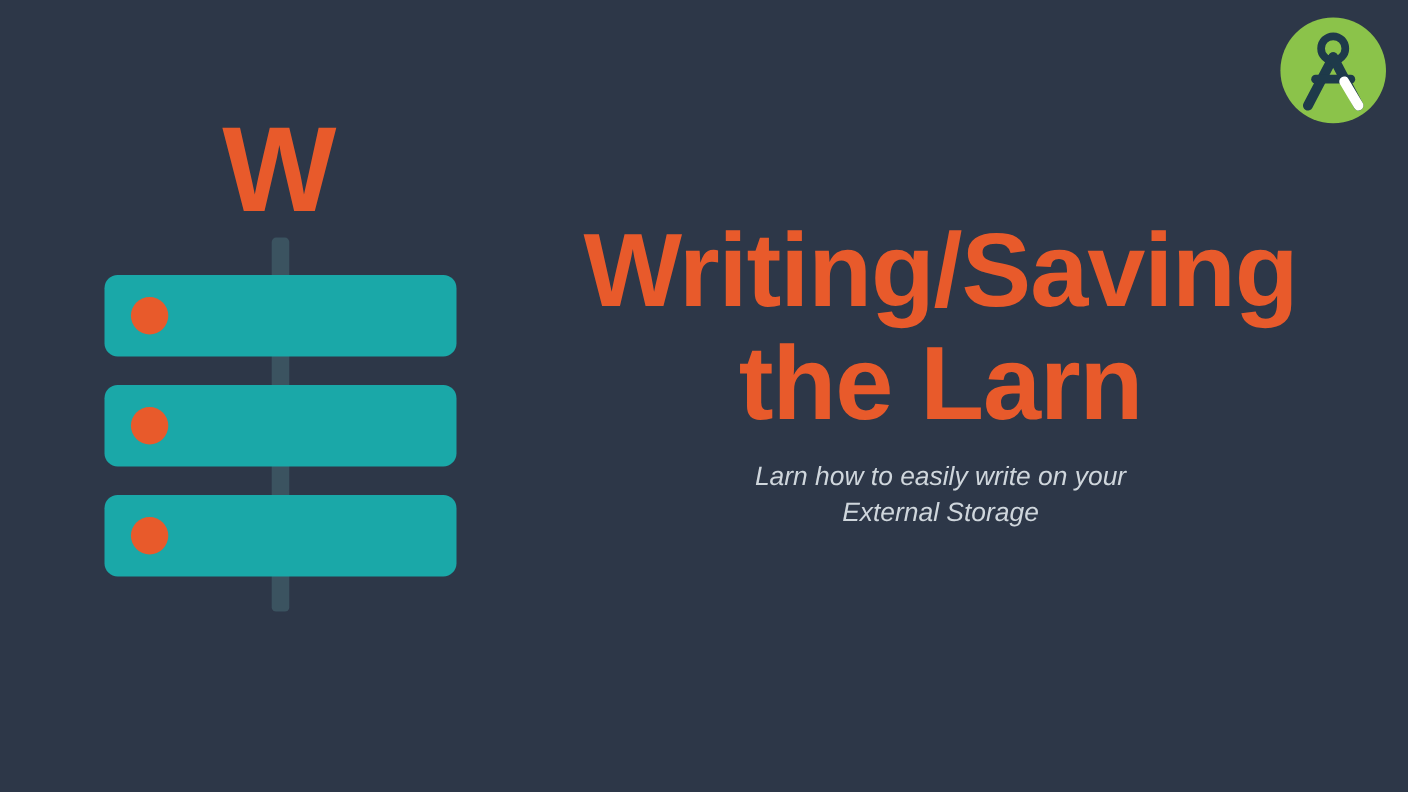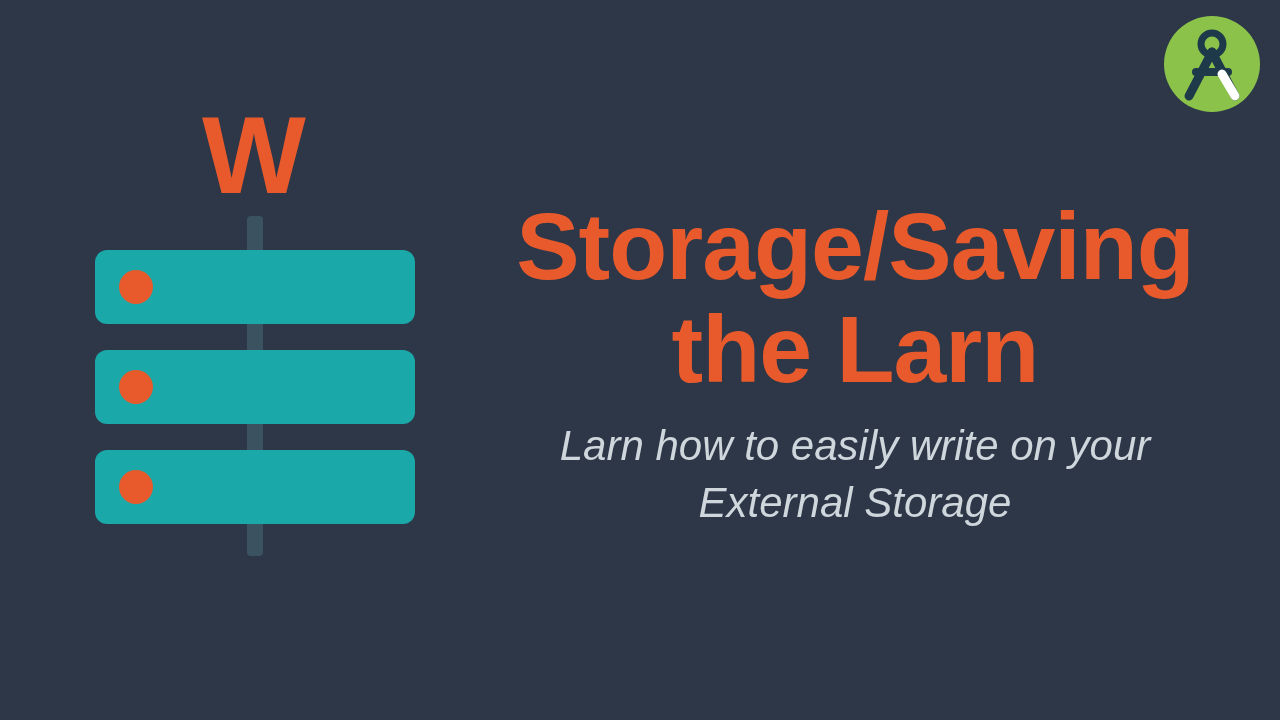--- a/index.html
+++ b/index.html
@@ -84,21 +84,21 @@
     color: #e85a2b;
     font-weight: 700;
     font-size: 95px;
     line-height: 1.08;
     letter-spacing: -1px;
     font-family: "Segoe UI", "Trebuchet MS", Arial, sans-serif;
   }
   .subtitle {
     color: #cfd6dc;
     font-style: italic;
-    font-size: 42px;
+    font-size: 24px;
     line-height: 1.35;
     margin-top: 18px;
     font-family: "Segoe UI", Arial, sans-serif;
   }
 </style>
 </head>
 <body>
 
 <div class="logo">
   <svg viewBox="0 0 100 100" width="100" height="100">
@@ -126,20 +126,20 @@
         <div class="dot"></div>
       </div>
     <div class="rack">
         <div class="dot"></div>
       </div>
   </div>
 </div>
 
 <div class="content">
   <div class="title">
-    <span>Storage/Saving</span><br>
+    <span>Writing/Saving</span><br>
     <span>the Larn</span>
   </div>
   <div class="subtitle">
     <span>Larn how to easily write on your</span><br>
     <span>External Storage</span>
   </div>
 </div>
 
 </body></html>

